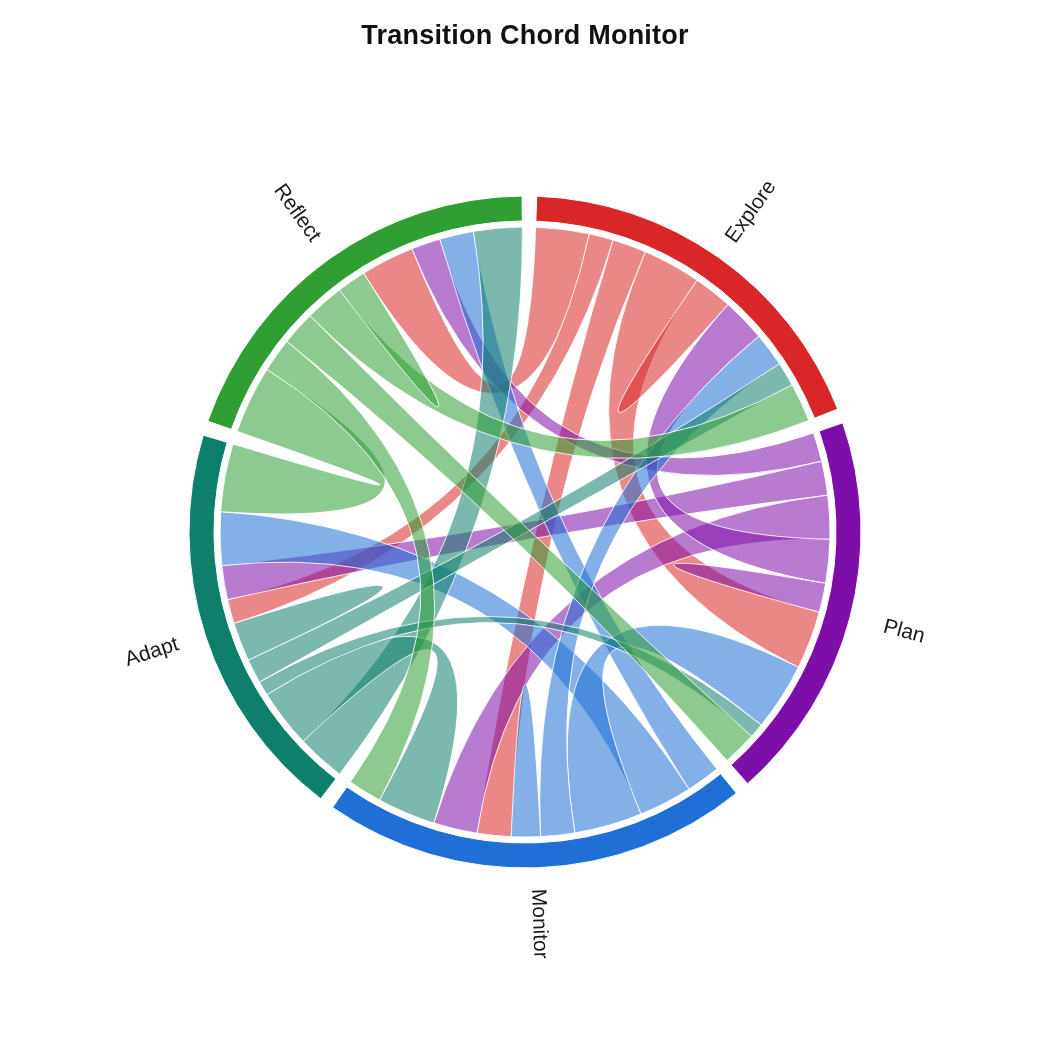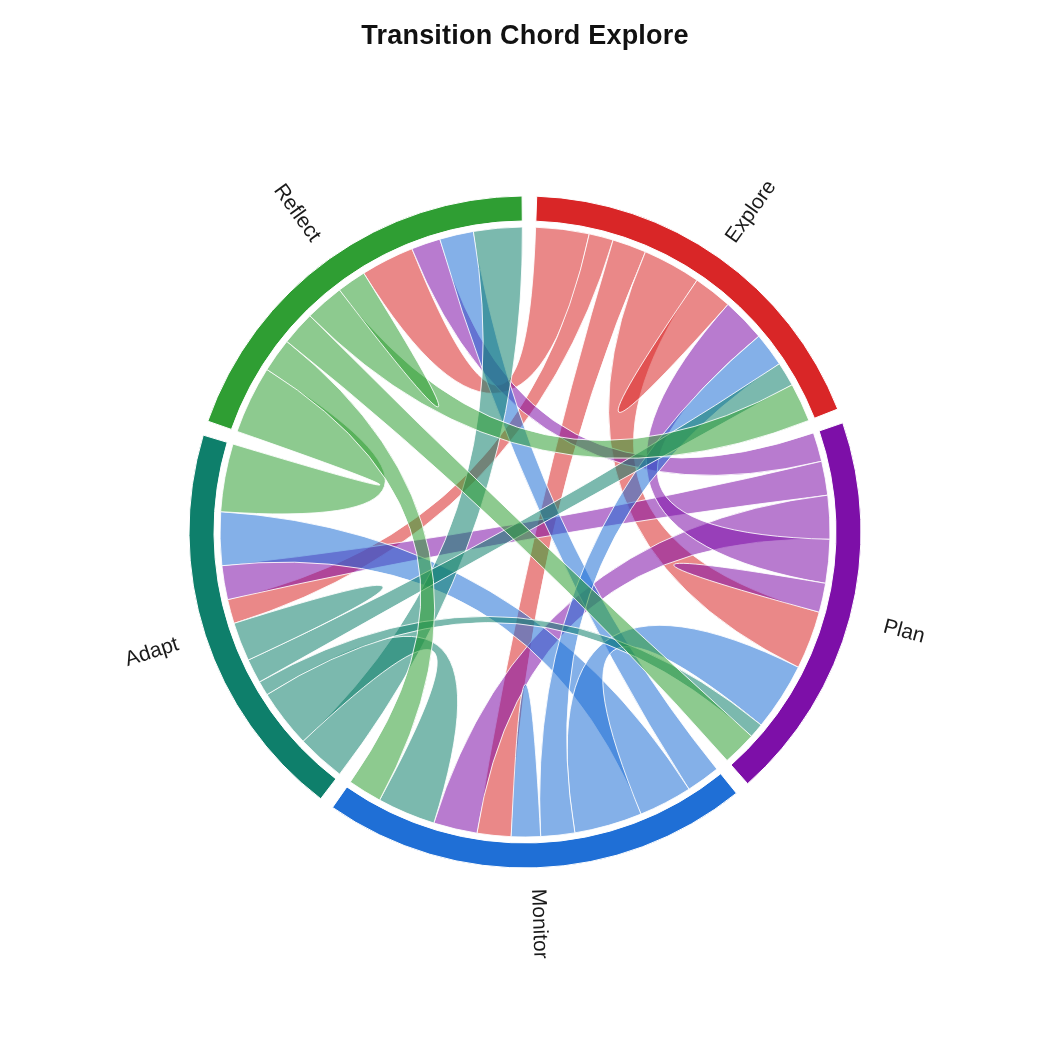--- a/index.html
+++ b/index.html
@@ -7,21 +7,21 @@
   .chart-title{
     position:absolute;top:20px;left:0;width:1050px;text-align:center;
     font-size:27px;font-weight:bold;color:#111111;letter-spacing:.2px;
   }
   #chord-svg{position:absolute;top:0;left:0;}
   .node-label{font-size:21px;fill:#1a1a1a;}
 </style>
 </head>
 <body>
 
-<div class="chart-title">Transition Chord Explore</div>
+<div class="chart-title">Transition Chord Monitor</div>
 
 <svg id="chord-svg" width="1050" height="1050" viewBox="0 0 1050 1050" xmlns="http://www.w3.org/2000/svg">
     <g>
       <path d="M 535.64 227.19 A 305 305 0 0 1 589.28 233.85 Q 525 532 363.72 273.13 A 305 305 0 0 1 411.95 248.73 Q 525 532 535.64 227.19 Z" fill="#d92627" fill-opacity="0.55" stroke="#ffffff" stroke-opacity="0.85" stroke-width="1"></path>
       <path d="M 589.28 233.85 A 305 305 0 0 1 613.09 240.00 Q 525 532 234.01 623.38 A 305 305 0 0 1 227.60 599.64 Q 525 532 589.28 233.85 Z" fill="#d92627" fill-opacity="0.55" stroke="#ffffff" stroke-opacity="0.85" stroke-width="1"></path>
       <path d="M 613.09 240.00 A 305 305 0 0 1 645.43 251.78 Q 525 532 511.17 836.69 A 305 305 0 0 1 476.93 833.19 Q 525 532 613.09 240.00 Z" fill="#d92627" fill-opacity="0.55" stroke="#ffffff" stroke-opacity="0.85" stroke-width="1"></path>
       <path d="M 645.43 251.78 A 305 305 0 0 1 697.08 280.18 Q 525 532 819.28 612.16 A 305 305 0 0 1 798.36 667.27 Q 525 532 645.43 251.78 Z" fill="#d92627" fill-opacity="0.55" stroke="#ffffff" stroke-opacity="0.85" stroke-width="1"></path>
       <path d="M 697.08 280.18 A 305 305 0 0 1 728.06 304.42 Q 525 532 697.08 280.18 Z" fill="#d92627" fill-opacity="0.55" stroke="#ffffff" stroke-opacity="0.85" stroke-width="1"></path>
       <path d="M 813.46 432.92 A 305 305 0 0 1 821.68 461.25 Q 525 532 411.95 248.73 A 305 305 0 0 1 439.85 239.13 Q 525 532 813.46 432.92 Z" fill="#7d0fa8" fill-opacity="0.55" stroke="#ffffff" stroke-opacity="0.85" stroke-width="1"></path>
       <path d="M 821.68 461.25 A 305 305 0 0 1 827.76 495.13 Q 525 532 227.60 599.64 A 305 305 0 0 1 221.87 565.70 Q 525 532 821.68 461.25 Z" fill="#7d0fa8" fill-opacity="0.55" stroke="#ffffff" stroke-opacity="0.85" stroke-width="1"></path>

